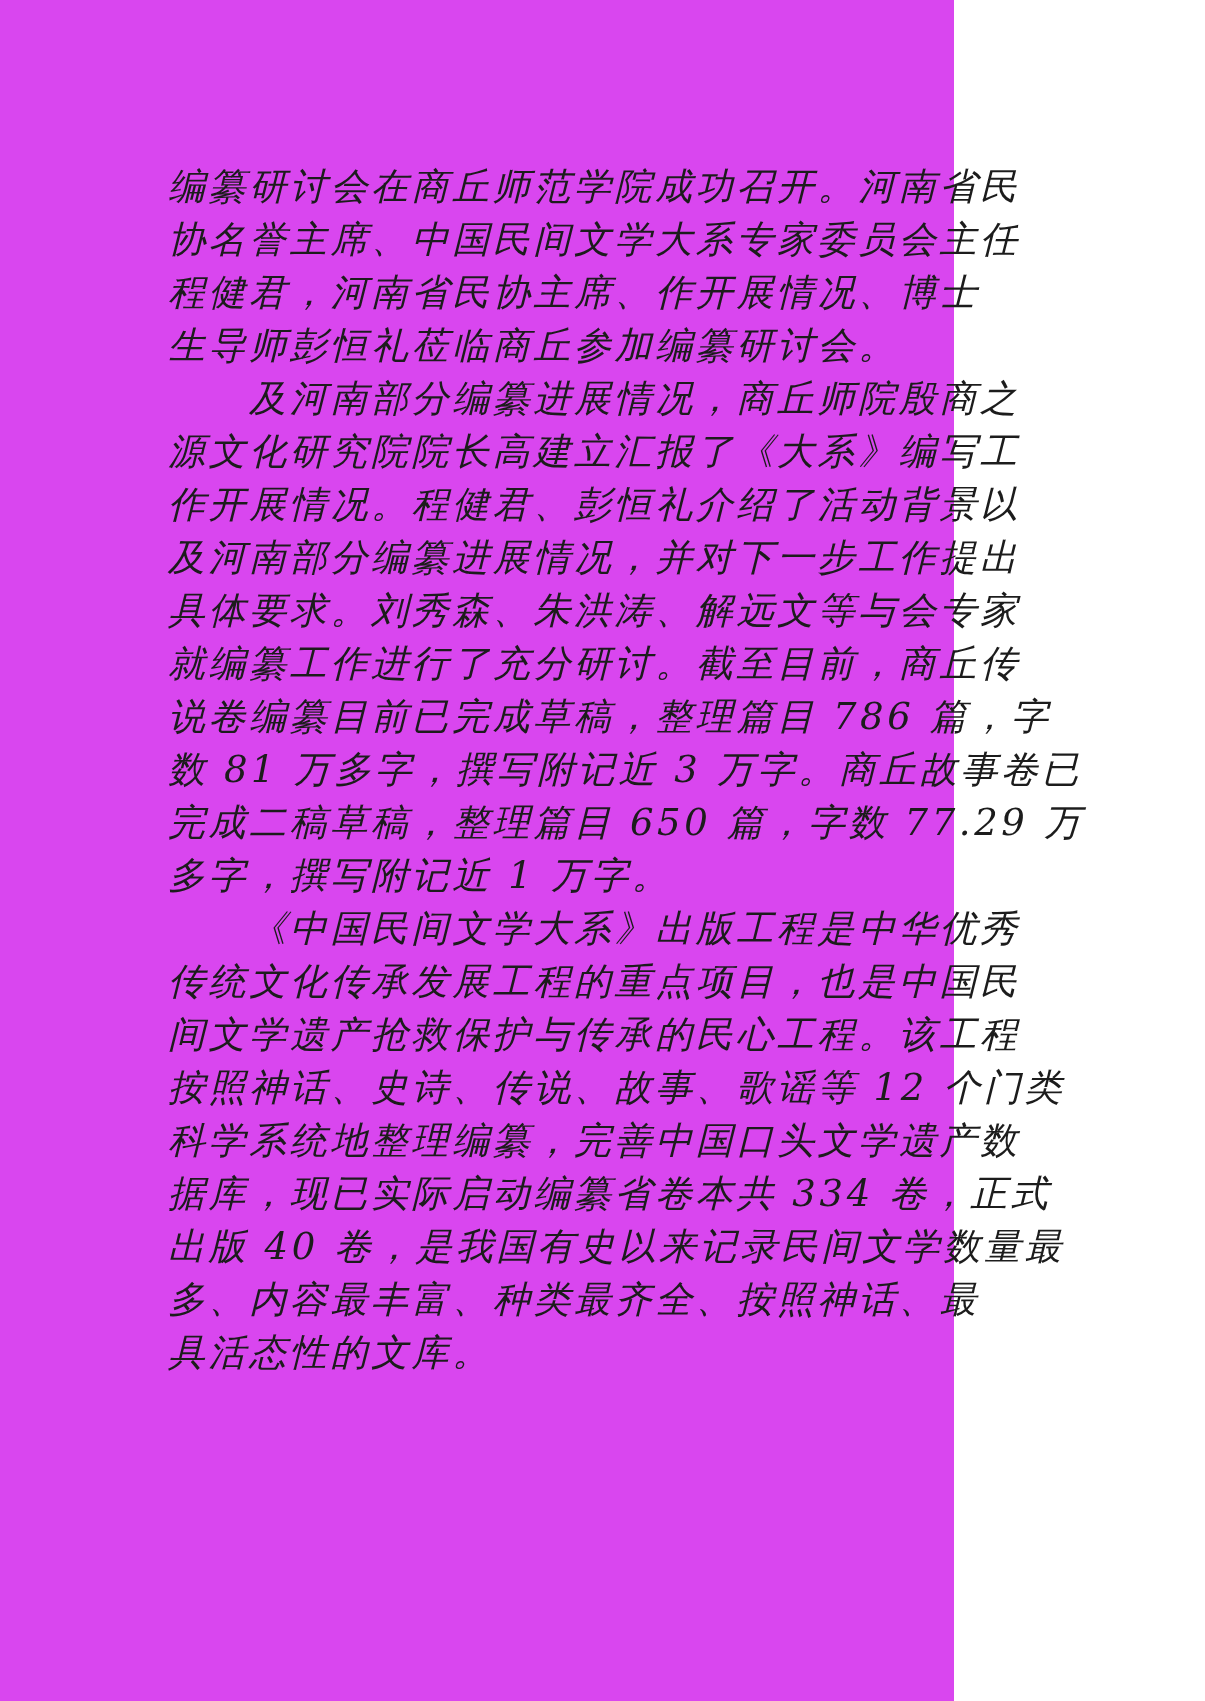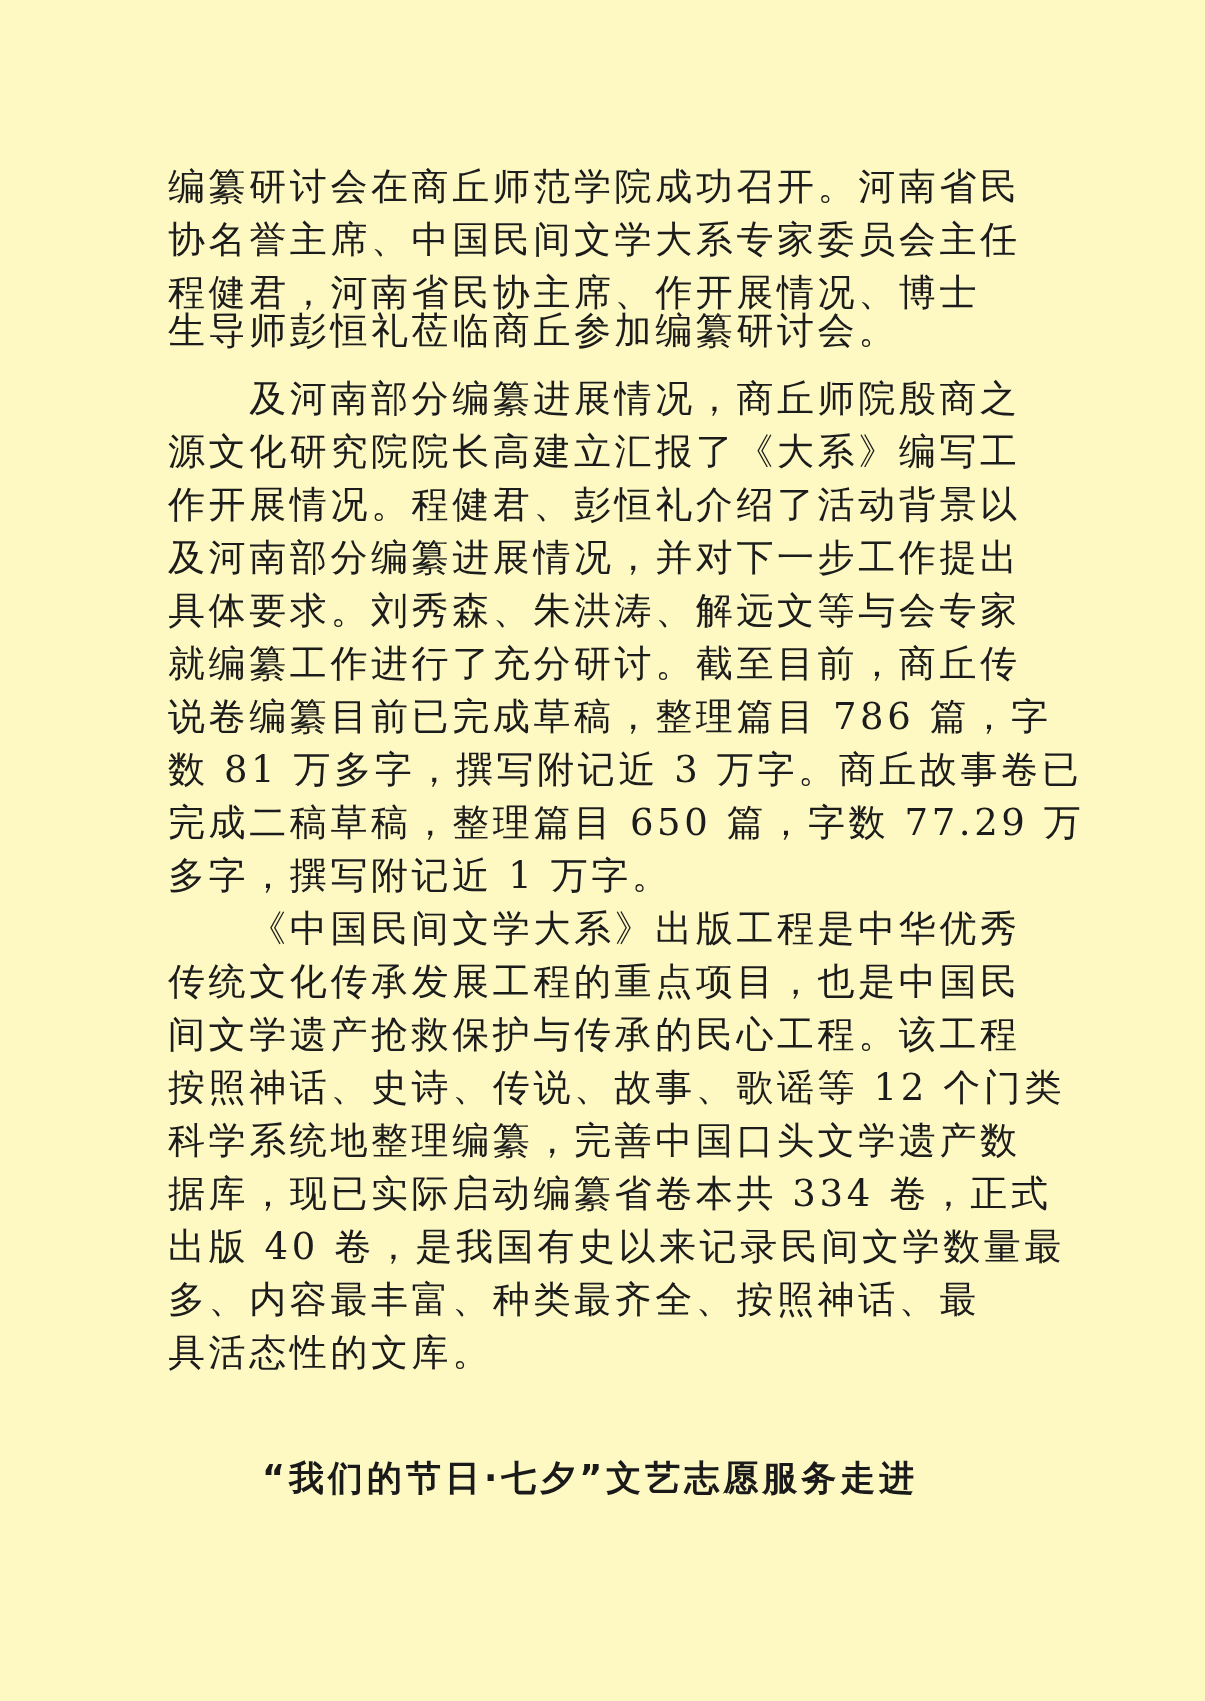--- a/index.html
+++ b/index.html
@@ -11,23 +11,24 @@
       width: 1205px;
       height: 1701px;
       position: relative;
       overflow: hidden;
       font-family: "DejaVu Serif", "Liberation Serif", serif;
       color: #1a1a1a;
     }
     .page {
       position: absolute;
       left: 0; top: 0;
-      width: 1205px;
+      width: 954px;
       height: 1701px;
-      background: #fef9c3;
+      background: #d946ef;
+      font-style: italic;
     }
     .body-text {
       position: absolute;
       left: 168px;
       top: 160px;
       width: 790px;
     }
     .line {
       position: absolute;
       left: 0;
@@ -64,21 +65,21 @@
   </style>
 </head>
 <body>
 
 <div class="page">
   <div class="body-text">
 
     <div class="line" style="top:0px">编纂研讨会在商丘师范学院成功召开。河南省民</div>
     <div class="line" style="top:53px">协名誉主席、中国民间文学大系专家委员会主任</div>
     <div class="line" style="top:106px">程健君，河南省民协主席、作开展情况、博士</div>
-    <div class="line" style="top:144px">生导师彭恒礼莅临商丘参加编纂研讨会。</div>
+    <div class="line" style="top:159px">生导师彭恒礼莅临商丘参加编纂研讨会。</div>
 
     <div class="line" style="top:212px">　　及河南部分编纂进展情况，商丘师院殷商之</div>
     <div class="line" style="top:265px">源文化研究院院长高建立汇报了《大系》编写工</div>
     <div class="line" style="top:318px">作开展情况。程健君、彭恒礼介绍了活动背景以</div>
     <div class="line" style="top:371px">及河南部分编纂进展情况，并对下一步工作提出</div>
     <div class="line" style="top:424px">具体要求。刘秀森、朱洪涛、解远文等与会专家</div>
     <div class="line" style="top:477px">就编纂工作进行了充分研讨。截至目前，商丘传</div>
     <div class="line" style="top:530px">说卷编纂目前已完成草稿，整理篇目 786 篇，字</div>
     <div class="line" style="top:583px">数 81 万多字，撰写附记近 3 万字。商丘故事卷已</div>
     <div class="line" style="top:636px">完成二稿草稿，整理篇目 650 篇，字数 77.29 万</div>
@@ -88,15 +89,14 @@
     <div class="line" style="top:795px">传统文化传承发展工程的重点项目，也是中国民</div>
     <div class="line" style="top:848px">间文学遗产抢救保护与传承的民心工程。该工程</div>
     <div class="line" style="top:901px">按照神话、史诗、传说、故事、歌谣等 12 个门类</div>
     <div class="line" style="top:954px">科学系统地整理编纂，完善中国口头文学遗产数</div>
     <div class="line" style="top:1007px">据库，现已实际启动编纂省卷本共 334 卷，正式</div>
     <div class="line" style="top:1060px">出版 40 卷，是我国有史以来记录民间文学数量最</div>
     <div class="line" style="top:1113px">多、内容最丰富、种类最齐全、按照神话、最</div>
     <div class="line" style="top:1166px">具活态性的文库。</div>
   </div>
 
-  <div class="heading">“我们的节日·七夕”文艺志愿服务走进</div>
 
 </div>
 
 </body></html>

